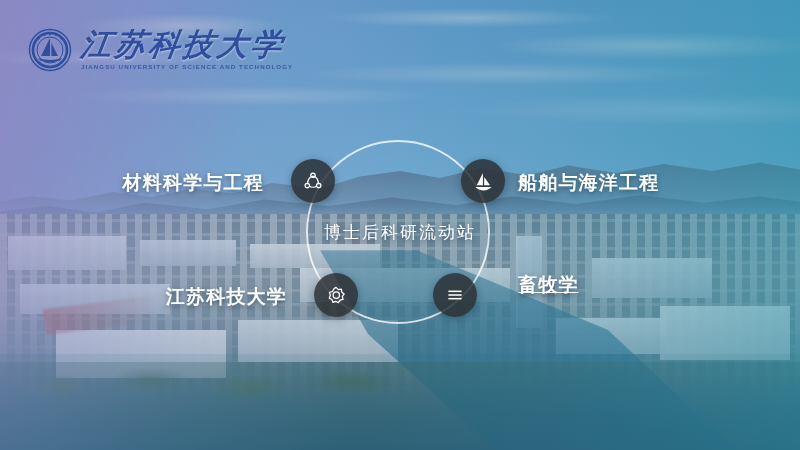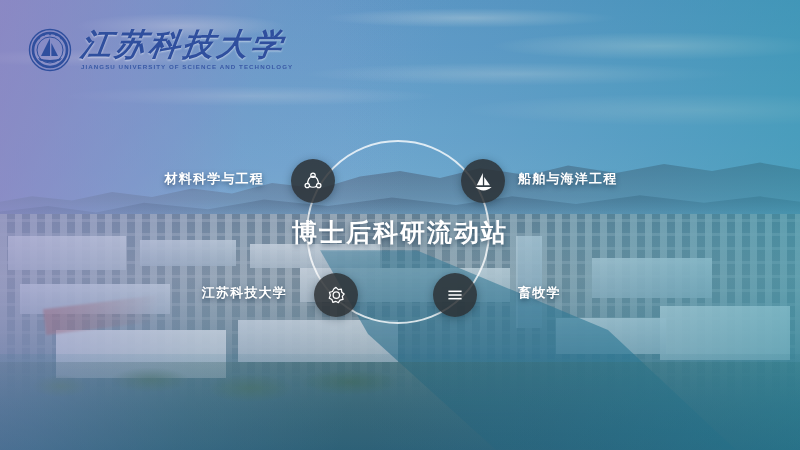--- a/index.html
+++ b/index.html
@@ -147,44 +147,44 @@
 
   
   #diagram{position:absolute;left:0;top:0;width:800px;height:450px;}
   #ring{
     position:absolute;left:306px;top:140px;width:184px;height:184px;
     border-radius:50%;border:2px solid rgba(255,255,255,.78);
     box-sizing:border-box;
   }
   #center-label{
     position:absolute;left:50%;top:232px;transform:translate(-50%,-50%);
-    white-space:nowrap;color:#ffffff;font-weight:700;font-size:25px;
+    white-space:nowrap;color:#ffffff;font-weight:400;font-size:17px;
     letter-spacing:2px;text-shadow:0 2px 5px rgba(16,40,62,.55);
   }
   .node{
     position:absolute;width:44px;height:44px;border-radius:50%;
     background:rgba(42,46,50,.84);
     display:flex;align-items:center;justify-content:center;
     box-shadow:0 2px 8px rgba(10,28,44,.35);
   }
   .node svg{display:block;}
   .node-tl{left:291px;top:159px;}
   .node-tr{left:461px;top:159px;}
   .node-bl{left:314px;top:273px;}
   .node-br{left:433px;top:273px;}
 
   .cap{
-    position:absolute;color:#ffffff;font-weight:700;font-size:13px;
+    position:absolute;color:#ffffff;font-weight:700;font-size:19px;
     letter-spacing:1.2px;white-space:nowrap;
     text-shadow:0 2px 5px rgba(16,40,62,.55);
   }
   .cap-tl{right:536px;top:170px;}
   .cap-tr{left:518px;top:170px;}
   .cap-bl{right:513px;top:284px;}
-  .cap-br{left:518px;top:284px;}
+  .cap-br{left:518px;top:272px;text-decoration:underline;}
 
   
   #caption-band{
     position:absolute;left:0;bottom:0;width:800px;height:96px;
     background:linear-gradient(180deg, rgba(34,104,128,.10), rgba(28,96,122,.30));
   }
   #caption{
     position:absolute;left:0;bottom:50px;width:800px;text-align:center;
     color:#ffffff;font-weight:700;font-size:21px;letter-spacing:.8px;
     text-shadow:0 2px 6px rgba(10,38,58,.7);

